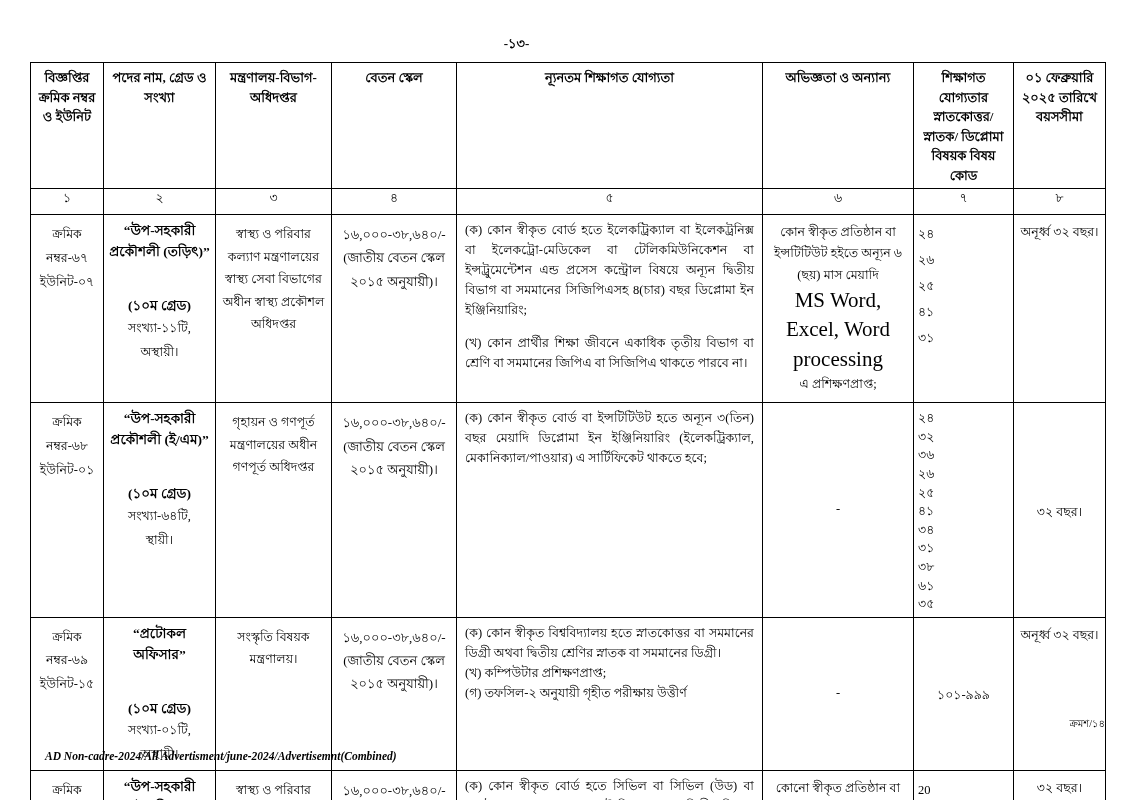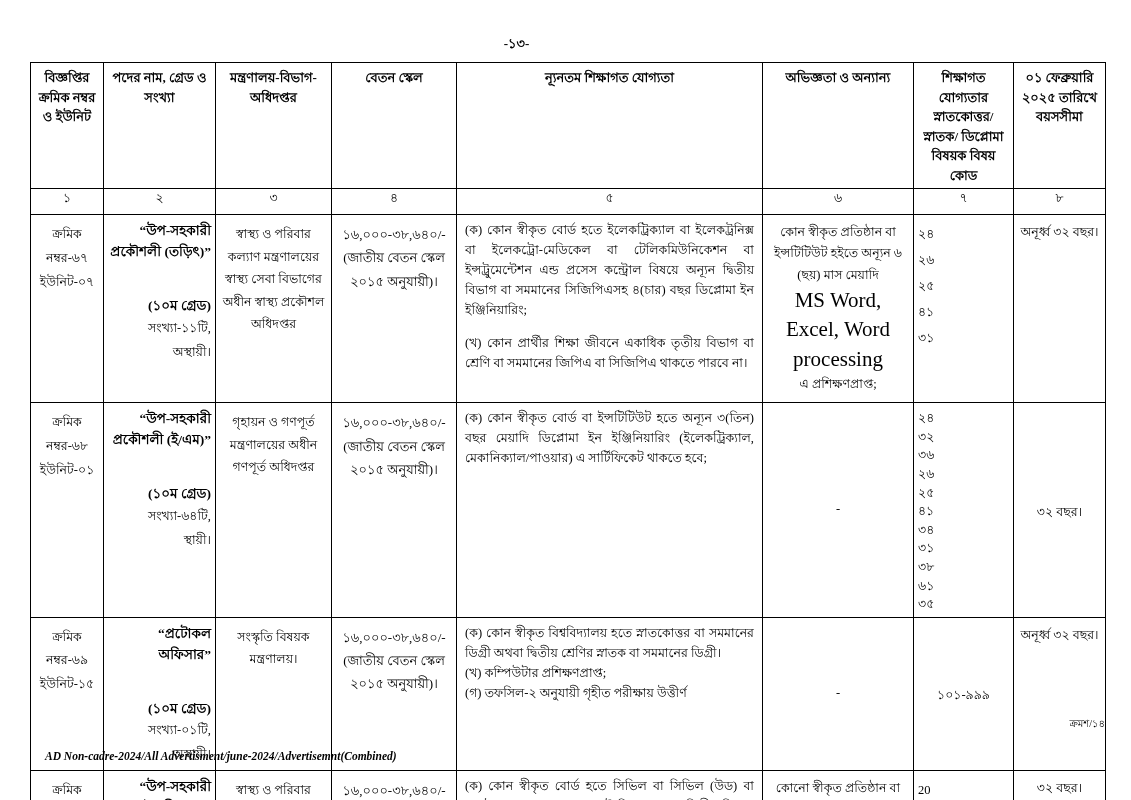--- a/index.html
+++ b/index.html
@@ -19,21 +19,21 @@
   td, th { border:1px solid #000; vertical-align:top; font-size:12.5px; line-height:1.45; padding:3px 4px; overflow:hidden; }
   tr.hdr { height:69px; }
   tr.hdr th { font-weight:bold; vertical-align:top; padding-top:5px; font-size:13px; line-height:1.5; }
   tr.nums { height:26px; }
   tr.nums td { text-align:center; font-size:12.5px; padding:1px; line-height:1.3; }
   tr.r0 { height:128px; }
   tr.r1 { height:207px; }
   tr.r2 { height:78px; }
   tr.r3 { height:142px; }
   td.c-serial { text-align:center; padding-top:8px; line-height:1.9; }
-  td.c-post { text-align:right; padding-top:6px; line-height:1.7; }
+  td.c-post { text-align:center; padding-top:6px; line-height:1.7; }
   .post-title { font-weight:bold; font-size:13.5px; line-height:1.55; }
   .post-grade { font-weight:bold; font-size:13.5px; line-height:1.55;margin-top:33px; }
   .post-lines div { line-height:1.9; }
   td.c-ministry { text-align:center; padding:8px 6px; line-height:1.8; }
   td.c-pay { text-align:center; padding:8px 5px; line-height:1.8; font-size:13px; }
   td.c-qual { text-align:justify; padding:5px 8px; line-height:1.6; }
   .qual-list.gap div { margin-bottom:13px; }
   .qual-list div:last-child { margin-bottom:0; }
   td.c-exp { text-align:center; padding:7px 6px; line-height:1.7; }
   .exp-en { font-size:21px; font-family:"Liberation Serif", serif; line-height:1.4; }
@@ -106,21 +106,21 @@
         <div class="post-grade">(১০ম গ্রেড)</div>
         <div class="post-lines">
               <div>সংখ্যা-১১টি,</div>
               <div>অস্থায়ী।</div>
             </div>
       </td>
       <td class="c-ministry">স্বাস্থ্য ও পরিবার কল্যাণ মন্ত্রণালয়ের স্বাস্থ্য সেবা বিভাগের অধীন  স্বাস্থ্য প্রকৌশল অধিদপ্তর</td>
       <td class="c-pay">১৬,০০০-৩৮,৬৪০/- (জাতীয় বেতন স্কেল ২০১৫ অনুযায়ী)।</td>
       <td class="c-qual">
         <div class="qual-list gap">
-              <div>(ক) কোন স্বীকৃত বোর্ড হতে ইলেকট্রিক্যাল বা ইলেকট্রনিক্স বা ইলেকট্রো-মেডিকেল বা টেলিকমিউনিকেশন বা ইন্সট্রুমেন্টেশন এন্ড প্রসেস কন্ট্রোল বিষয়ে অন্যূন দ্বিতীয় বিভাগ বা সমমানের সিজিপিএসহ ৪(চার) বছর ডিপ্লোমা ইন ইঞ্জিনিয়ারিং;</div>
+              <div>(ক) কোন স্বীকৃত বোর্ড হতে ইলেকট্রিক্যাল বা ইলেকট্রনিক্স বা ইলেকট্রো-মেডিকেল বা টেলিকমিউনিকেশন বা ইন্সট্রুমেন্টেশন এন্ড প্রসেস কন্ট্রোল বিষয়ে অন্যূন দ্বিতীয় বিভাগ বা সমমানের সিজিপিএসহ 8(চার) বছর ডিপ্লোমা ইন ইঞ্জিনিয়ারিং;</div>
               <div>(খ) কোন প্রার্থীর শিক্ষা জীবনে একাধিক তৃতীয় বিভাগ বা শ্রেণি বা সমমানের জিপিএ বা সিজিপিএ থাকতে পারবে না।</div>
             </div>
       </td>
       <td class="c-exp">
         <div class="exp-bn">কোন স্বীকৃত প্রতিষ্ঠান বা ইন্সটিটিউট হইতে অন্যূন ৬ (ছয়) মাস মেয়াদি</div>
         <div class="exp-en">MS Word, Excel, Word processing</div>
         <div class="exp-bn">এ প্রশিক্ষণপ্রাপ্ত;</div>
       </td>
       <td class="c-codes">
         <div>

